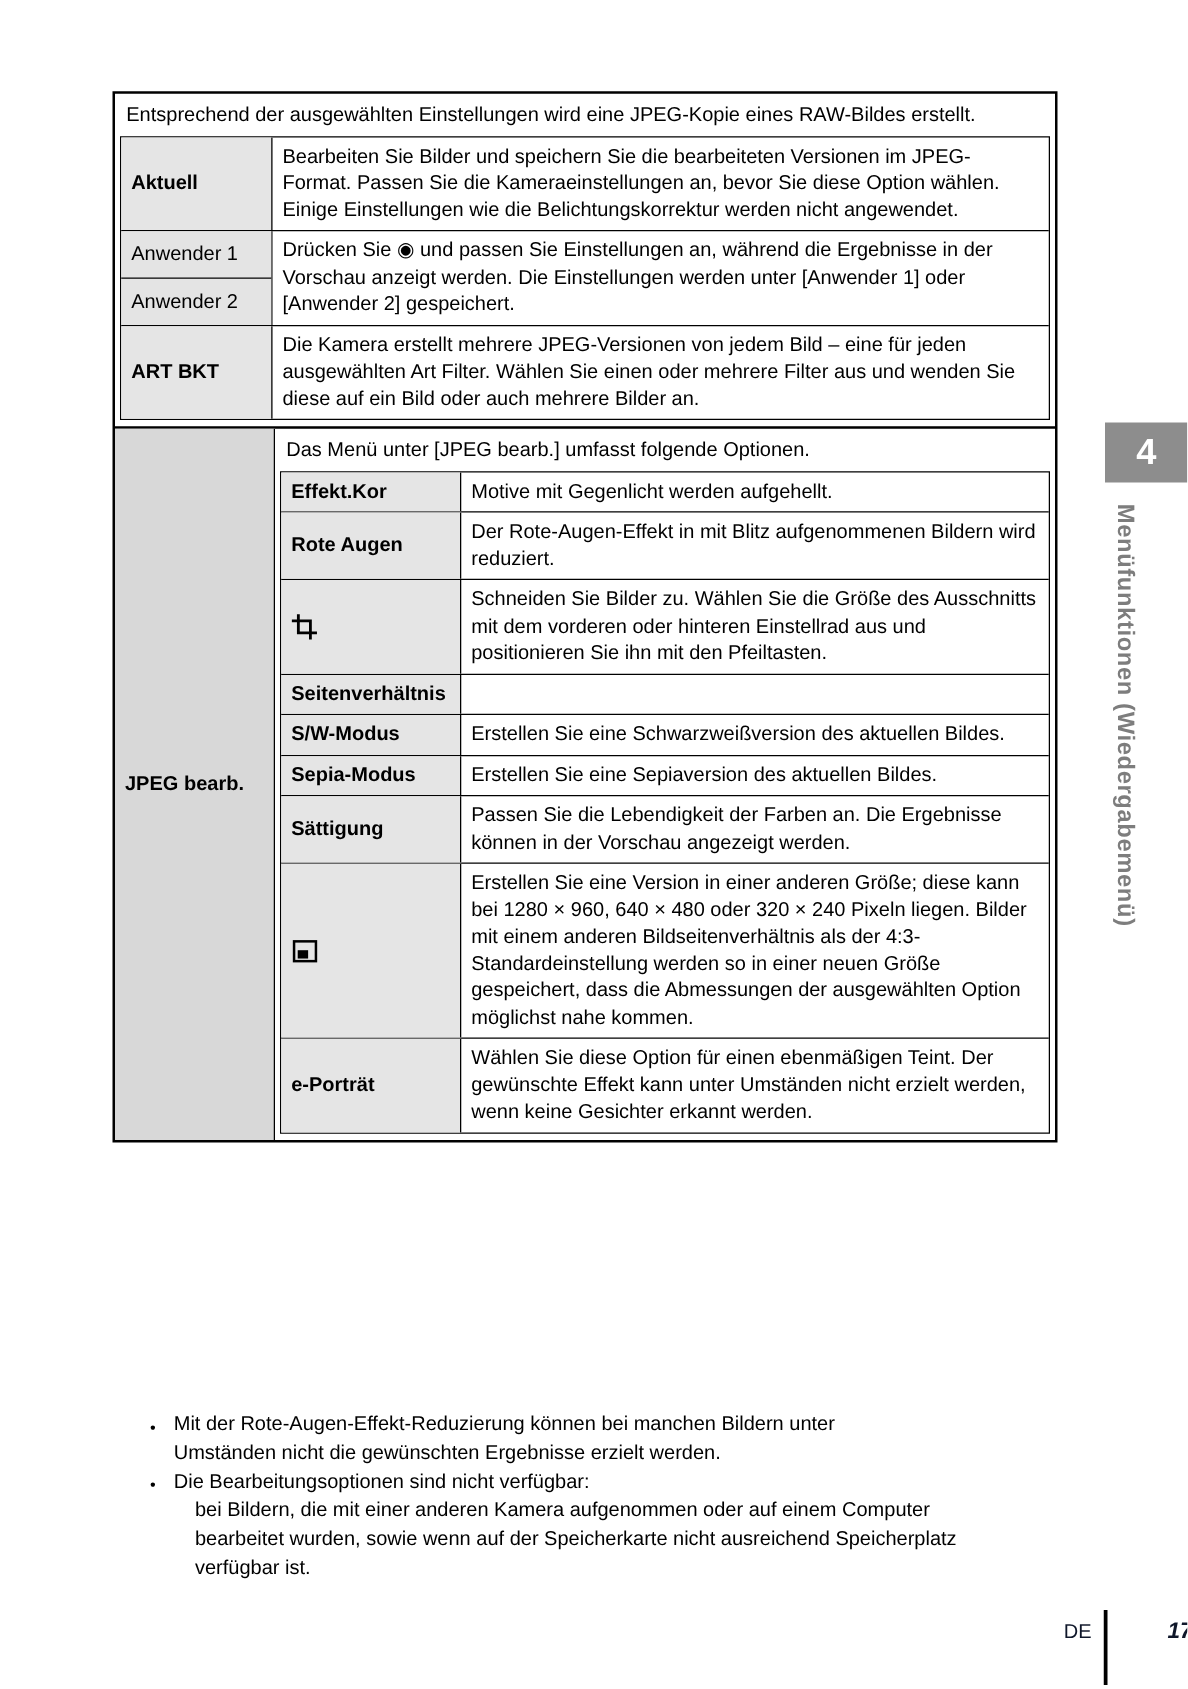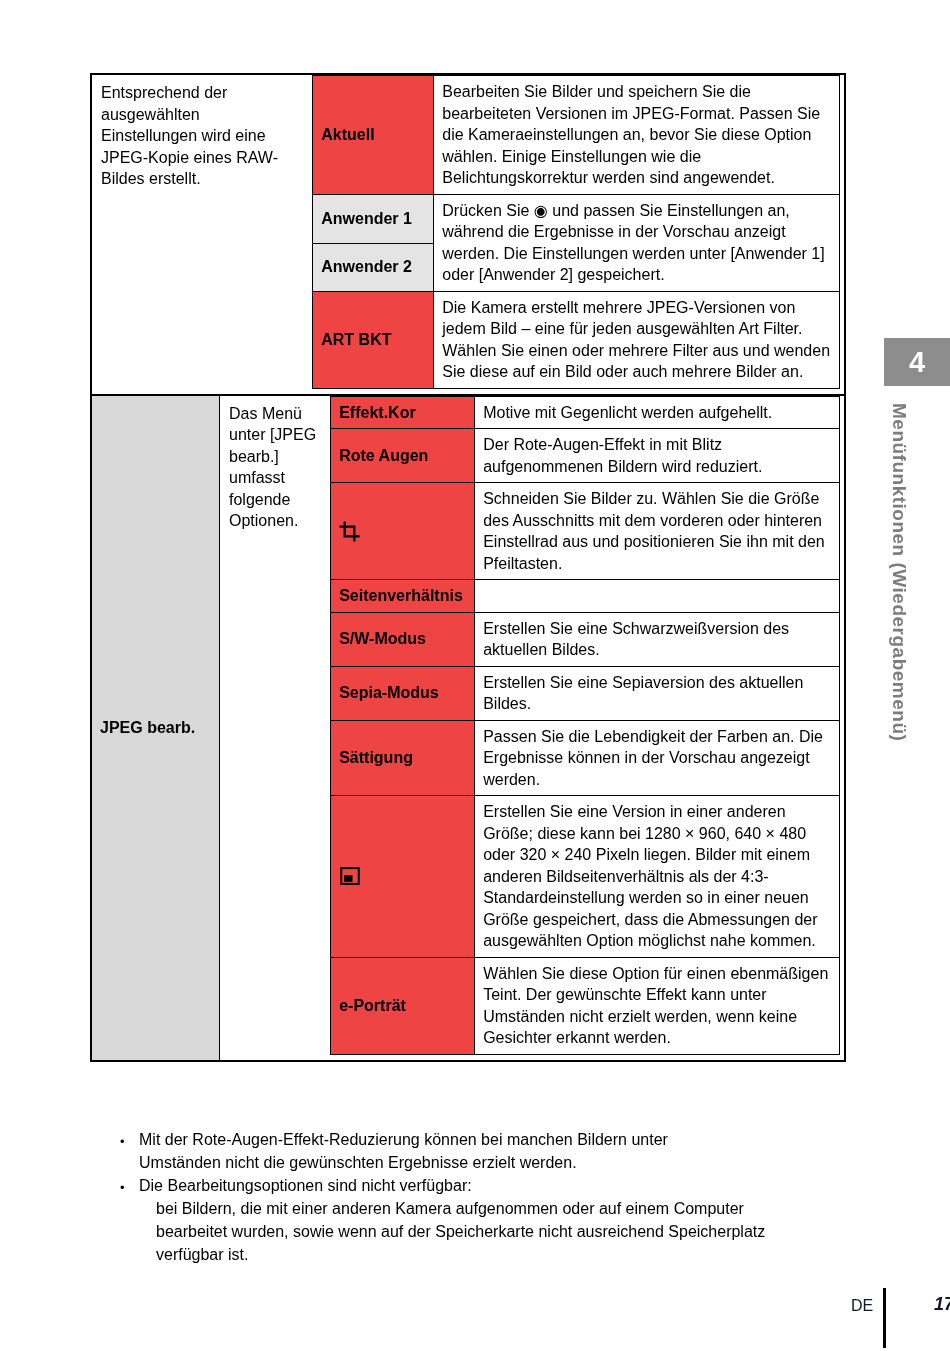--- a/index.html
+++ b/index.html
@@ -17,36 +17,36 @@
     border:2px solid #000; background:#fff;
     font-size:16px; line-height:21.5px;
   }
   .outer-row { display:flex; }
   .outer-row + .outer-row { border-top:2px solid #000; }
   .outer-label {
     flex:0 0 128px; background:#d8d8d8; border-right:1.5px solid #000;
     display:flex; align-items:center; padding:8px 8px;
     font-weight:bold;
   }
-  .outer-content { flex:1 1 auto; display:flex; flex-direction:row; min-width:0;border-radius:17px; }
+  .outer-content { flex:1 1 auto; display:flex; flex-direction:column; min-width:0;border-radius:17px; }
   .intro { padding:7px 9px 5px 9px; }
 
   .inner-table { margin:0 4px 5px 4px; border:1.5px solid #000; background:#fff; }
   .inner-row { display:flex; }
   .inner-row + .inner-row { border-top:1.5px solid #000; }
   .inner-label {
-    flex:0 0 121px; background:#ef4444; border-right:1.5px solid #000;
+    flex:0 0 121px; background:#e5e5e5; border-right:1.5px solid #000;
     font-weight:bold; display:flex; align-items:center; padding:5px 8px;
   }
   .jpeg-table .inner-label { flex-basis:144px; }
   .inner-desc { flex:1 1 auto; padding:5px 8px; min-width:0; }
 
   .split-labels { flex:0 0 121px; border-right:1.5px solid #000; display:flex; flex-direction:column; }
   .split-labels .split-cell {
-    flex:1 1 50%; background:#e4e4e4; font-weight:bold;
+    flex:1 1 50%; background:#e4e4e4; font-weight:normal;
     display:flex; align-items:center; padding:5px 8px;
   }
   .split-labels .split-cell + .split-cell { border-top:1.5px solid #000; }
 
   .icon-cell { align-items:center; }
   .icon-cell svg { display:block; }
 
   
   .notes { position:absolute; left:120px; top:1128px; width:730px; font-size:16px; line-height:23px; }
   .note { display:flex; }
@@ -81,21 +81,21 @@
   <div class="doc-table">
 
     <section class="outer-row">
       <div class="outer-content">
         <p class="intro">Entsprechend der ausgewählten Einstellungen wird eine JPEG-Kopie eines RAW-Bildes erstellt.</p>
         <div class="inner-table raw-table">
           <div class="inner-row">
             <div class="inner-label">
               <span>Aktuell</span>
             </div>
-            <div class="inner-desc">Bearbeiten Sie Bilder und speichern Sie die bearbeiteten Versionen im JPEG-Format. Passen Sie die Kameraeinstellungen an, bevor Sie diese Option wählen. Einige Einstellungen wie die Belichtungskorrektur werden sind angewendet.</div>
+            <div class="inner-desc">Bearbeiten Sie Bilder und speichern Sie die bearbeiteten Versionen im JPEG-Format. Passen Sie die Kameraeinstellungen an, bevor Sie diese Option wählen. Einige Einstellungen wie die Belichtungskorrektur werden nicht angewendet.</div>
           </div>
           <div class="inner-row">
             <div class="split-labels">
               <div class="split-cell">
                 <span>Anwender 1</span>
               </div>
               <div class="split-cell">
                 <span>Anwender 2</span>
               </div>
             </div>

